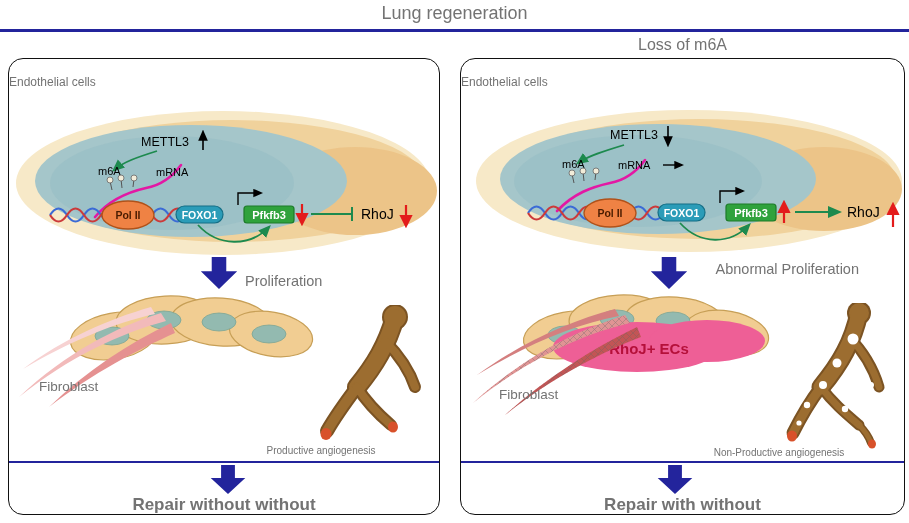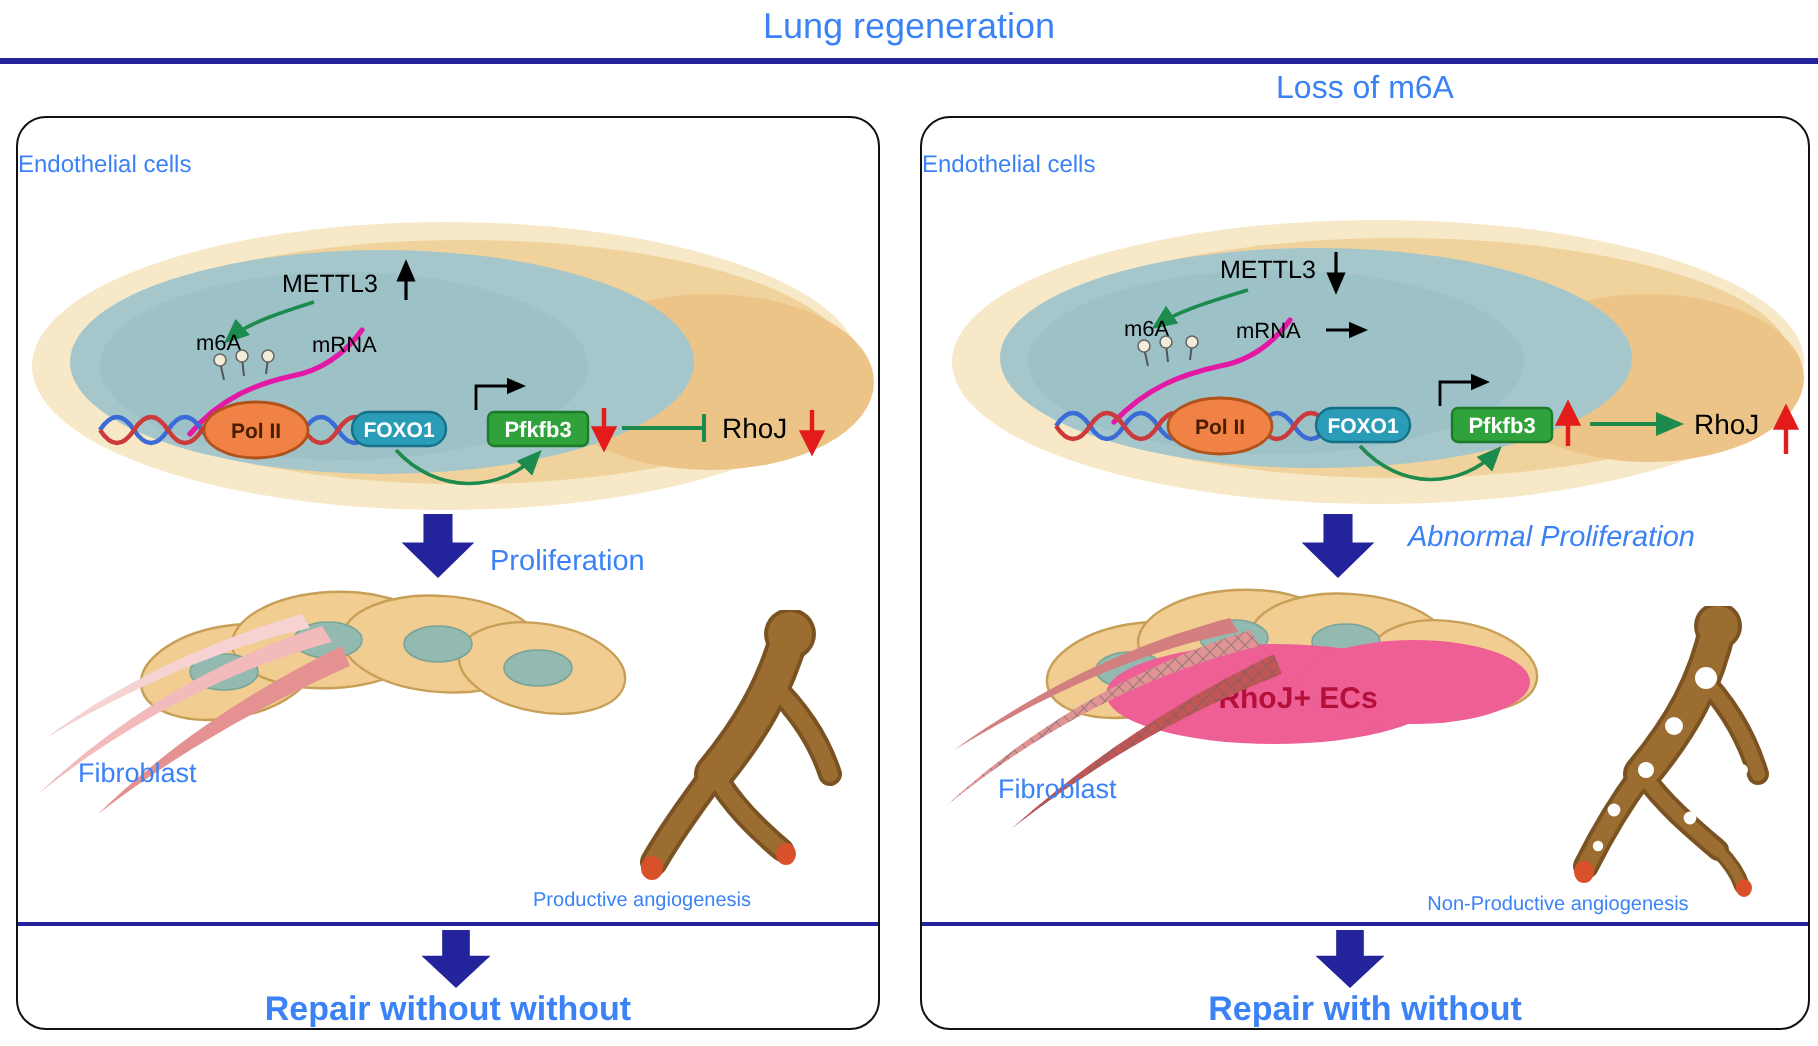--- a/index.html
+++ b/index.html
@@ -1,31 +1,31 @@
 <!DOCTYPE html>
 <html><head>
 <meta charset="utf-8">
 <style>
   html,body{margin:0;padding:0;background:#fff;}
   .page{position:relative;width:909px;height:523px;background:#fff;overflow:hidden;
-        font-family:"Liberation Sans",sans-serif;color:#3b82f6;}
+        font-family:"Liberation Sans",sans-serif;color:#737373;}
   .title{position:absolute;top:3px;left:0;width:909px;text-align:center;font-size:18px;}
   .top-rule{position:absolute;top:29px;left:0;width:909px;height:3px;background:#23249c;}
   .panel-heading{position:absolute;top:36px;font-size:16px;text-align:center;}
   #heading-normal{left:8px;width:432px;}
   #heading-loss{left:460px;width:445px;}
   .panel{position:absolute;top:58px;height:457px;border:1.7px solid #111;border-radius:15px;background:#fff;box-sizing:border-box;}
   #panel-normal{left:8px;width:432px;}
   #panel-loss{left:460px;width:445px;}
   .endo-label{position:absolute;top:16px;left:0;width:100%;text-align:left;font-size:12px;}
   .abs{position:absolute;}
   svg text{font-family:"Liberation Sans",sans-serif;}
   .prolif{position:absolute;font-size:14.5px;}
   #prolif-normal{left:236px;top:214px;width:160px;}
-  #prolif-loss{left:243px;top:200px;width:155px;text-align:left;line-height:1.4;font-style:italic;}
+  #prolif-loss{left:243px;top:200px;width:155px;text-align:right;line-height:1.4;}
   .fibro-label{position:absolute;font-size:13.5px;}
   #fibro-label-normal{left:30px;top:320px;}
   #fibro-label-loss{left:38px;top:328px;}
   .angio-label{position:absolute;font-size:10px;text-align:center;}
   #angio-normal{left:187px;top:386px;width:250px;}
   #angio-loss{left:193px;top:388px;width:250px;}
   .bottom-rule{position:absolute;top:402px;left:0;width:100%;height:2.4px;background:#23249c;}
   .outcome{position:absolute;top:436px;left:0;width:100%;text-align:center;font-size:17px;font-weight:bold;}
 </style>
 </head>

